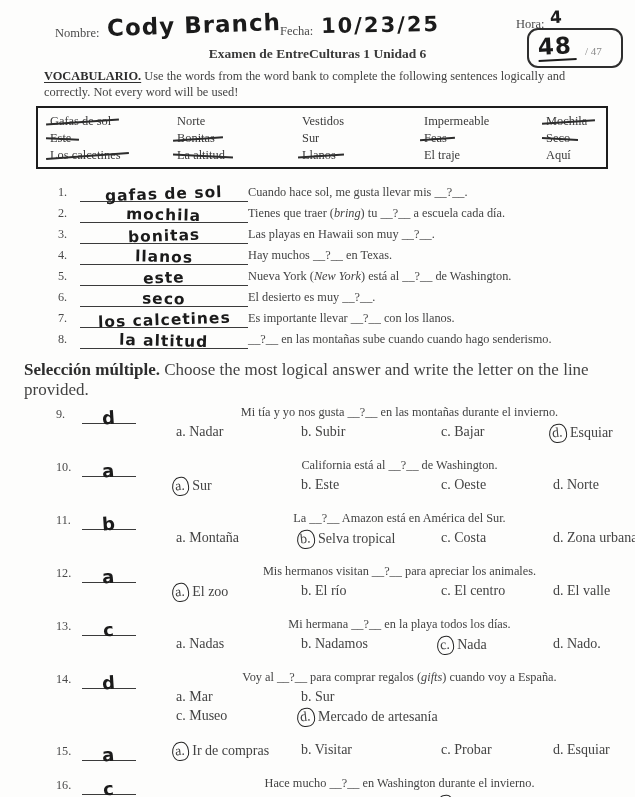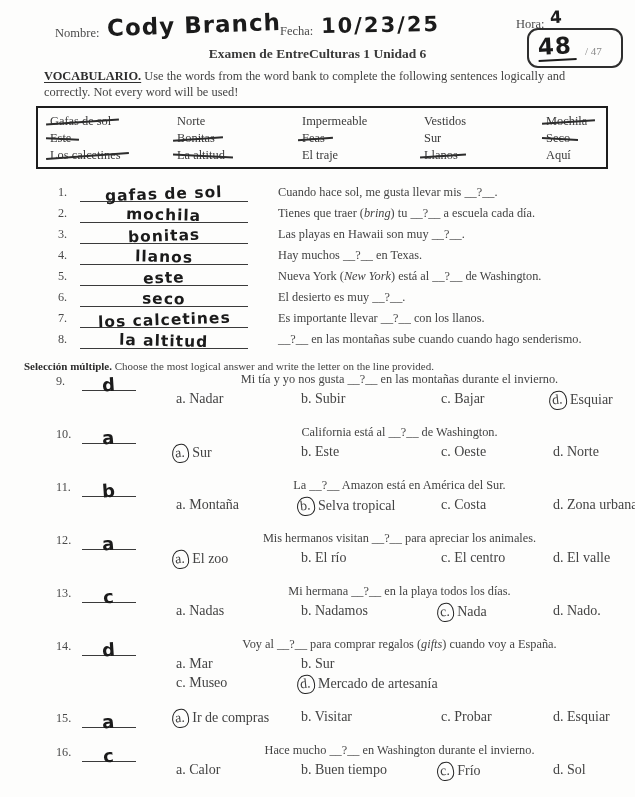--- a/index.html
+++ b/index.html
@@ -63,25 +63,25 @@
   
   .fillin-list { position:absolute; top:181px; left:58px; right:18px; }
   .fillin-row { display:flex; align-items:flex-end; height:21px; }
   .q-num { width:22px; font-size:12.2px; color:#4a4a4a; padding-bottom:2px; }
   .ans-line {
     width:168px; border-bottom:1.6px solid #3b3b3b; text-align:center;
     height:20px; position:relative;
   }
   .hand-fill { display:inline-block; font-size:15.5px; line-height:1; position:relative; top:3px; transform:rotate(-2deg); white-space:nowrap; }
   .fillin-row:nth-child(even) .hand-fill { transform:rotate(1.5deg); }
-  .fillin-sentence { margin-left:30px; font-size:12.3px; color:#434343; padding-bottom:2px; white-space:nowrap; }
+  .fillin-sentence { font-size:12.3px; color:#434343; padding-bottom:2px; white-space:nowrap; }
 
   
   .mc-section { position:absolute; top:360px; left:24px; right:12px; }
-  .mc-header { font-size:11px; color:#434343; }
+  .mc-header { font-size:17px; color:#434343; margin-bottom:5px; }
   .mc-head { font-weight:bold; color:#2d2d2d; }
   .mcq { display:flex; margin:0 0 12px 32px; align-items:flex-start; }
   .mc-left { width:120px; display:flex; align-items:flex-end; flex-shrink:0; }
   .mc-num { width:26px; font-size:12.2px; color:#4a4a4a; padding-bottom:2px; }
   .mc-ans-line { width:54px; border-bottom:1.6px solid #3b3b3b; text-align:center; height:19px; }
   .hand-letter { display:inline-block; font-size:18px; line-height:1; position:relative; top:4px; transform:rotate(-4deg); }
   .mc-right { flex:1; min-width:0; }
   .mc-prompt { font-size:12.3px; color:#434343; margin-bottom:4px; white-space:nowrap;text-align:center; }
   .opt-row { display:grid; grid-template-columns:125px 140px 112px auto; font-size:14px; color:#434343; margin-bottom:3px; }
   .opt-row.two-col { grid-template-columns:125px auto; }
@@ -126,28 +126,28 @@
         <span class="wb-word struck">Gafas de sol</span>
         <span class="wb-word struck strike-b">Este</span>
         <span class="wb-word struck">Los calcetines</span>
       </div>
       <div class="wb-col">
         <span class="wb-word">Norte</span>
         <span class="wb-word struck">Bonitas</span>
         <span class="wb-word struck strike-b">La altitud</span>
       </div>
       <div class="wb-col">
+        <span class="wb-word">Vestidos</span>
+        <span class="wb-word">Sur</span>
+        <span class="wb-word struck">Llanos</span>
+      </div>
+      <div class="wb-col">
         <span class="wb-word">Impermeable</span>
         <span class="wb-word struck">Feas</span>
         <span class="wb-word">El traje</span>
-      </div>
-      <div class="wb-col">
-        <span class="wb-word">Vestidos</span>
-        <span class="wb-word">Sur</span>
-        <span class="wb-word struck">Llanos</span>
       </div>
       <div class="wb-col">
         <span class="wb-word struck">Mochila</span>
         <span class="wb-word struck strike-b">Seco</span>
         <span class="wb-word">Aquí</span>
       </div>
     </div>
 
   <div class="fillin-list">
       <div class="fillin-row">

